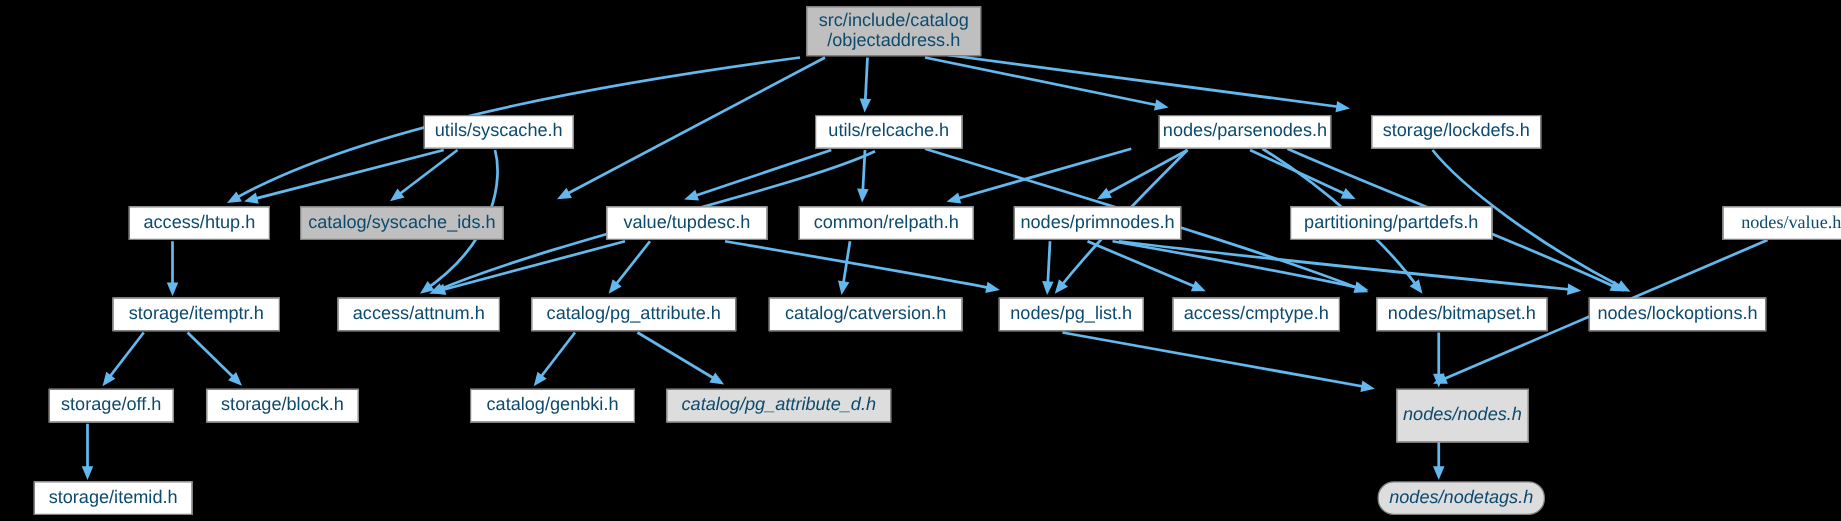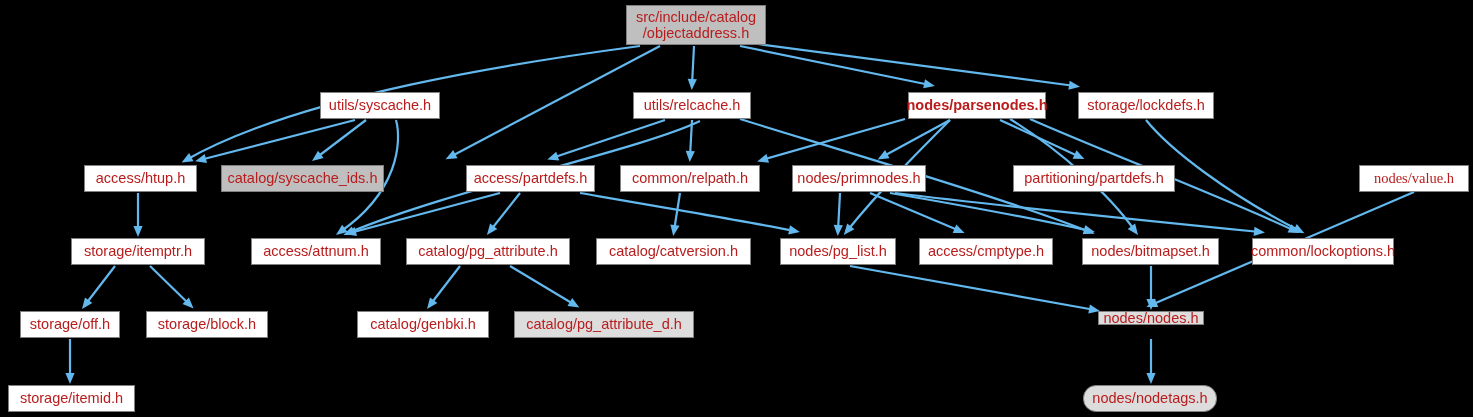--- a/index.html
+++ b/index.html
@@ -21,35 +21,37 @@
     top: 0;
     width: 1473px;
     height: 417px;
     display: block;
   }
   .node-box {
     position: absolute;
     box-sizing: border-box;
     border: 1px solid #808080;
     background: #ffffff;
-    color: #b91c1c;
+    color: #0c4a6e;
     font-size: 14.5px;
     line-height: 1.12;
     display: flex;
     align-items: center;
     justify-content: center;
     text-align: center;
     white-space: pre;
     z-index: 3;
+    margin-left: 19px;
   }
   .node-box.fill-gray {
     background: #bfbfbf;
   }
   .node-box.fill-lightgray {
     background: #dddddd;
+    font-style: italic;
   }
   .edge-path {
     fill: none;
     stroke: #63b8ee;
     stroke-width: 2.2;
   }
   .edge-head {
     fill: #63b8ee;
     stroke: none;
   }
@@ -208,38 +210,38 @@
           <path class="edge-path" d="M 1151,339 L 1151,379"></path>
           <polygon class="edge-head" points="1151.0,384.0 1146.4,373.0 1155.6,373.0"></polygon>
         </g>
       </g>
   </svg>
   <div id="nodes-layer">
       <div class="node-box fill-gray" style="left: 626px; top: 5px; width: 140px; height: 40px;">src/include/catalog
 /objectaddress.h</div>
       <div class="node-box " style="left: 320px; top: 92px; width: 120px; height: 27px;">utils/syscache.h</div>
       <div class="node-box " style="left: 633px; top: 92px; width: 118px; height: 27px;">utils/relcache.h</div>
-      <div class="node-box " style="left: 908px; top: 92px; width: 138px; height: 27px; font-weight: bold;">nodes/parsenodes.h</div>
+      <div class="node-box " style="left: 908px; top: 92px; width: 138px; height: 27px;">nodes/parsenodes.h</div>
       <div class="node-box " style="left: 1078px; top: 92px; width: 136px; height: 27px;">storage/lockdefs.h</div>
       <div class="node-box " style="left: 84px; top: 165px; width: 113px; height: 27px;">access/htup.h</div>
       <div class="node-box fill-gray" style="left: 221px; top: 165px; width: 163px; height: 27px;">catalog/syscache_ids.h</div>
-      <div class="node-box " style="left: 466px; top: 165px; width: 129px; height: 27px;">access/partdefs.h</div>
+      <div class="node-box " style="left: 466px; top: 165px; width: 129px; height: 27px;">value/tupdesc.h</div>
       <div class="node-box " style="left: 620px; top: 165px; width: 140px; height: 27px;">common/relpath.h</div>
       <div class="node-box " style="left: 792px; top: 165px; width: 134px; height: 27px;">nodes/primnodes.h</div>
       <div class="node-box " style="left: 1013px; top: 165px; width: 162px; height: 27px;">partitioning/partdefs.h</div>
       <div class="node-box " style="left: 1359px; top: 165px; width: 110px; height: 27px; font-family: Liberation Serif, serif;">nodes/value.h</div>
       <div class="node-box " style="left: 71px; top: 238px; width: 134px; height: 27px;">storage/itemptr.h</div>
       <div class="node-box " style="left: 251px; top: 238px; width: 130px; height: 27px;">access/attnum.h</div>
       <div class="node-box " style="left: 406px; top: 238px; width: 164px; height: 27px; text-align: right;">catalog/pg_attribute.h</div>
       <div class="node-box " style="left: 596px; top: 238px; width: 155px; height: 27px;">catalog/catversion.h</div>
       <div class="node-box " style="left: 780px; top: 238px; width: 116px; height: 27px;">nodes/pg_list.h</div>
       <div class="node-box " style="left: 919px; top: 238px; width: 134px; height: 27px;">access/cmptype.h</div>
       <div class="node-box " style="left: 1082px; top: 238px; width: 137px; height: 27px;">nodes/bitmapset.h</div>
-      <div class="node-box " style="left: 1252px; top: 238px; width: 142px; height: 27px;">common/lockoptions.h</div>
+      <div class="node-box " style="left: 1252px; top: 238px; width: 142px; height: 27px;">nodes/lockoptions.h</div>
       <div class="node-box " style="left: 20px; top: 311px; width: 100px; height: 27px;">storage/off.h</div>
       <div class="node-box " style="left: 146px; top: 311px; width: 122px; height: 27px;">storage/block.h</div>
       <div class="node-box " style="left: 357px; top: 311px; width: 132px; height: 27px;">catalog/genbki.h</div>
       <div class="node-box fill-lightgray" style="left: 514px; top: 311px; width: 180px; height: 27px;">catalog/pg_attribute_d.h</div>
-      <div class="node-box fill-lightgray" style="left: 1098px; top: 311px; width: 106px; height: 14px;">nodes/nodes.h</div>
+      <div class="node-box fill-lightgray" style="left: 1098px; top: 311px; width: 106px; height: 43px;">nodes/nodes.h</div>
       <div class="node-box " style="left: 8px; top: 385px; width: 127px; height: 27px;">storage/itemid.h</div>
       <div class="node-box fill-lightgray" style="left: 1083px; top: 385px; width: 134px; height: 27px; border-radius: 13px;">nodes/nodetags.h</div>
     </div>
 </div>
 
 </body></html>

